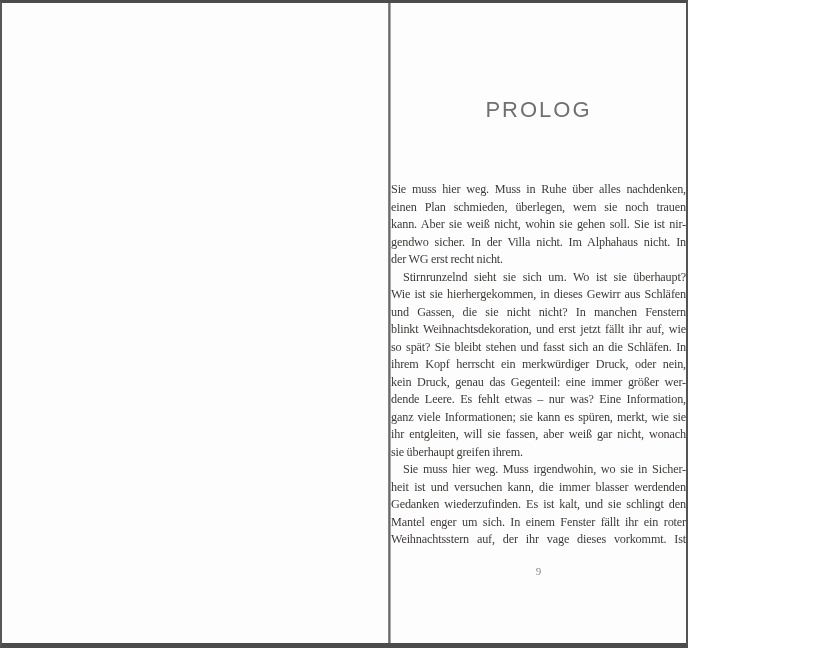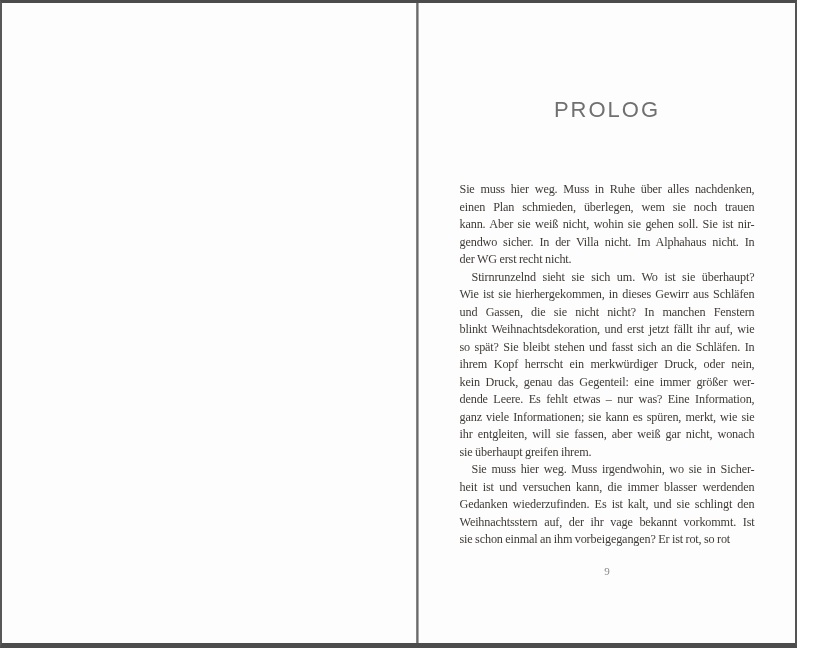--- a/index.html
+++ b/index.html
@@ -2,21 +2,21 @@
 <html><head>
 <meta charset="utf-8">
 <style>
   html, body {
     margin: 0;
     padding: 0;
     background: #ffffff;
   }
   .spread {
     position: relative;
-    width: 797px;
+    width: 688px;
     height: 648px;
     box-sizing: border-box;
     background: #fdfdfd;
     border-top: 3px solid #4c4c4c;
     border-bottom: 5px solid #4c4c4c;
     border-left: 2px solid #585858;
     border-right: 2px solid #545454;
     display: flex;
     overflow: hidden;
   }
@@ -104,19 +104,19 @@
           <div class="line">kein Druck, genau das Gegenteil: eine immer größer wer-</div>
           <div class="line">dende Leere. Es fehlt etwas – nur was? Eine Information,</div>
           <div class="line">ganz viele Informationen; sie kann es spüren, merkt, wie sie</div>
           <div class="line">ihr entgleiten, will sie fassen, aber weiß gar nicht, wonach</div>
           <div class="line last">sie überhaupt greifen ihrem.</div>
         </div>
         <div class="para indent">
           <div class="line first">Sie muss hier weg. Muss irgendwohin, wo sie in Sicher-</div>
           <div class="line">heit ist und versuchen kann, die immer blasser werdenden</div>
           <div class="line">Gedanken wiederzufinden. Es ist kalt, und sie schlingt den</div>
-          <div class="line">Weihnachtsstern auf, der ihr vage bekannt vorkommt. Ist</div>
-          <div class="line last">sie schon einmal an ihm vorbeigegangen? Er ist rot, so rot</div>
+          <div class="line">Mantel enger um sich. In einem Fenster fällt ihr ein roter</div>
+          <div class="line">Weihnachtsstern auf, der ihr vage dieses vorkommt. Ist</div>
         </div>
       </div>
     <div class="page-number">9</div>
   </div>
 </div>
 
 </body></html>

